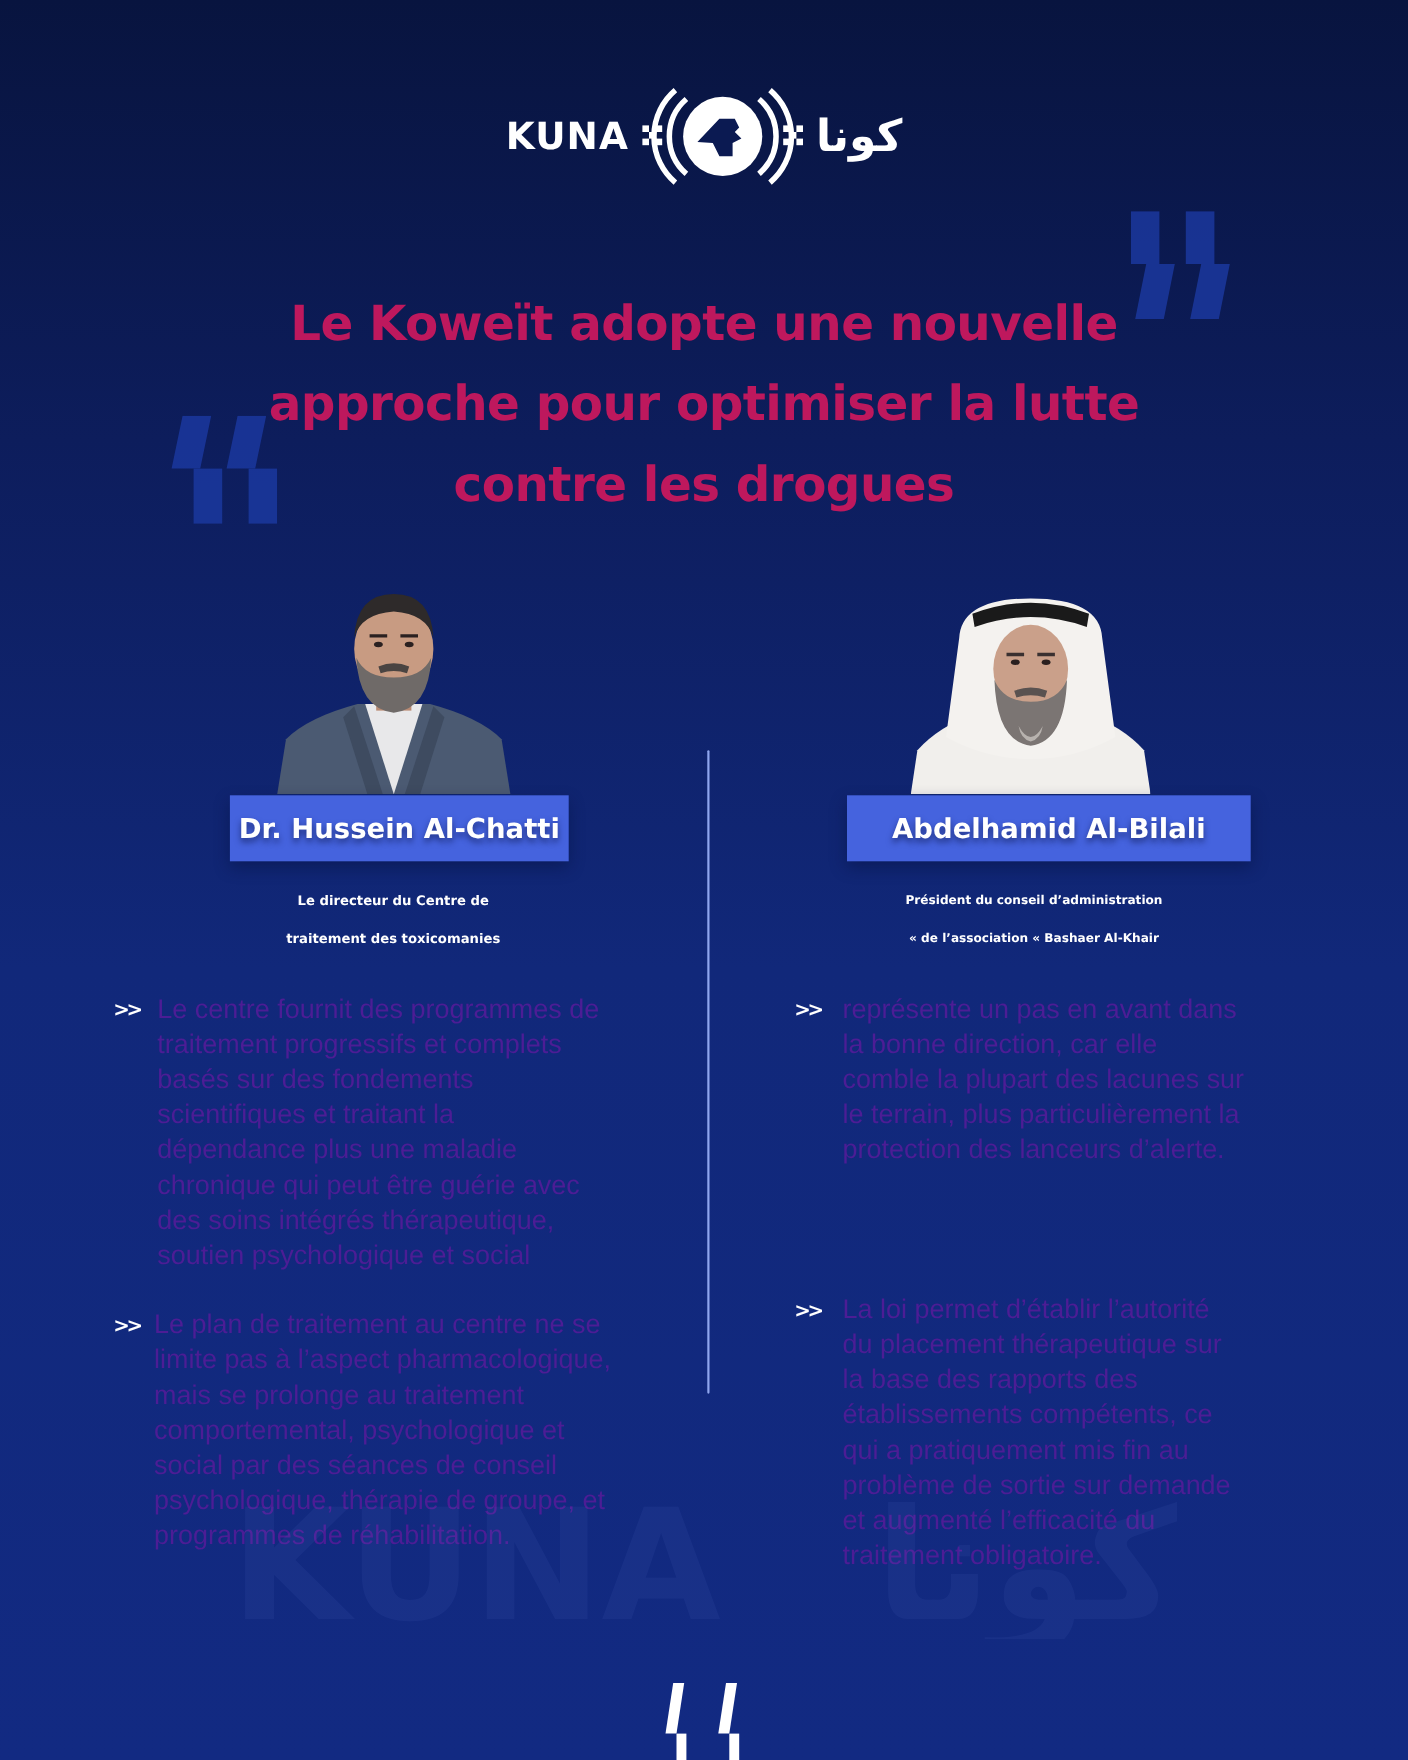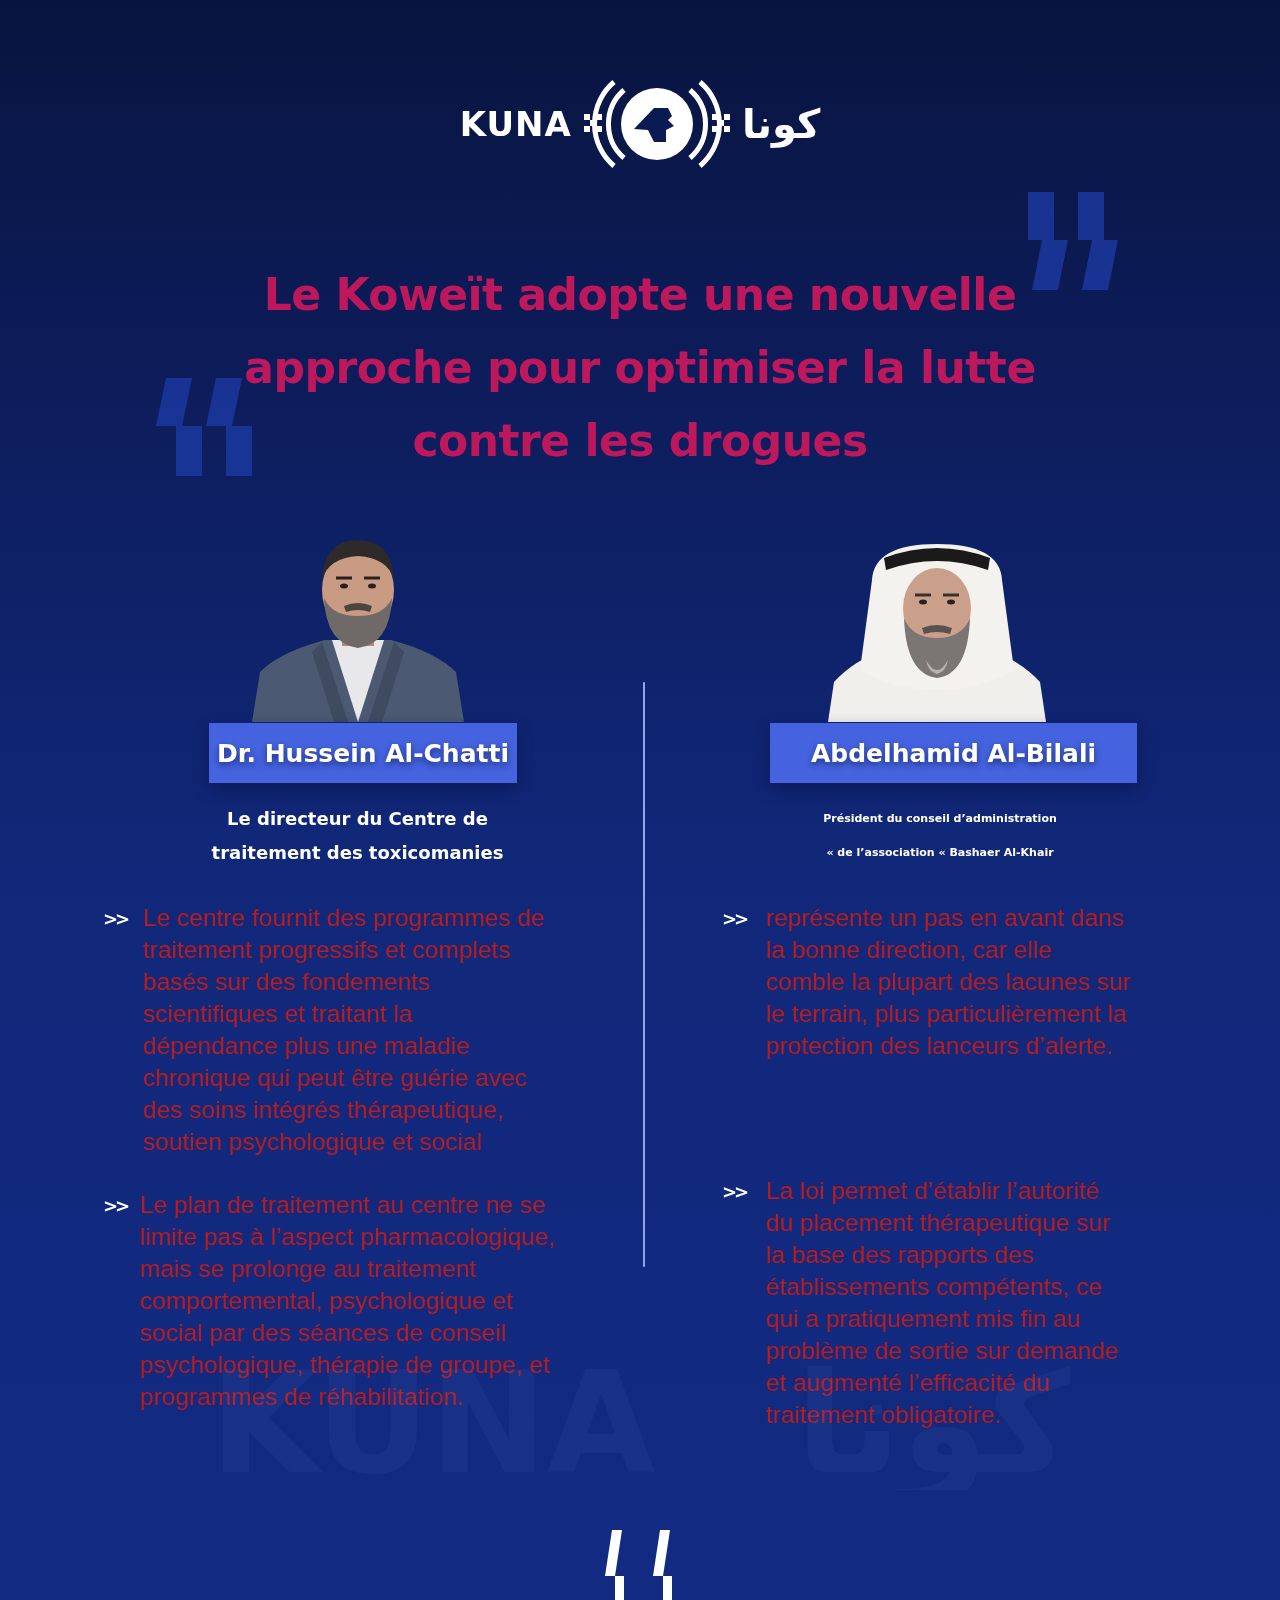--- a/index.html
+++ b/index.html
@@ -51,35 +51,35 @@
     position: absolute; background: #4563de;
     box-shadow: 0 6px 14px rgba(5, 15, 60, 0.45);
     display: flex; align-items: center; justify-content: center;
     font-family: "DejaVu Sans", sans-serif; font-weight: bold; font-size: 25px;
     color: #fff; text-shadow: 0 3px 6px rgba(10, 20, 70, 0.6);
     white-space: nowrap;
   }
   .role {
     position: absolute; text-align: center;
     font-family: "DejaVu Sans", sans-serif; font-weight: bold;
-    font-size: 18px; line-height: 34px; color: #fff;
+    font-size: 12px; line-height: 34px; color: #fff;
   }
   .role span { display: block; }
 
   .bullet {
     position: absolute; display: flex; align-items: flex-start;
   }
   .bullet-icon {
     width: 40px; flex: none; padding-top: 6px;
     font-family: "DejaVu Sans", sans-serif; font-weight: bold; font-size: 18px;
     letter-spacing: -3px; color: #fff;
   }
   .bullet-text {
     font-family: "Liberation Sans", sans-serif; font-size: 24.5px;
-    line-height: 32px; color: #b91c1c;
+    line-height: 32px; color: #4c1d95;
   }
   .bullet-text span { display: block; white-space: nowrap; }
 
   
   .watermark {
     position: absolute; left: 210px; top: 1360px; width: 870px; height: 130px;
     opacity: 0.06;
   }
 </style>
 </head>

